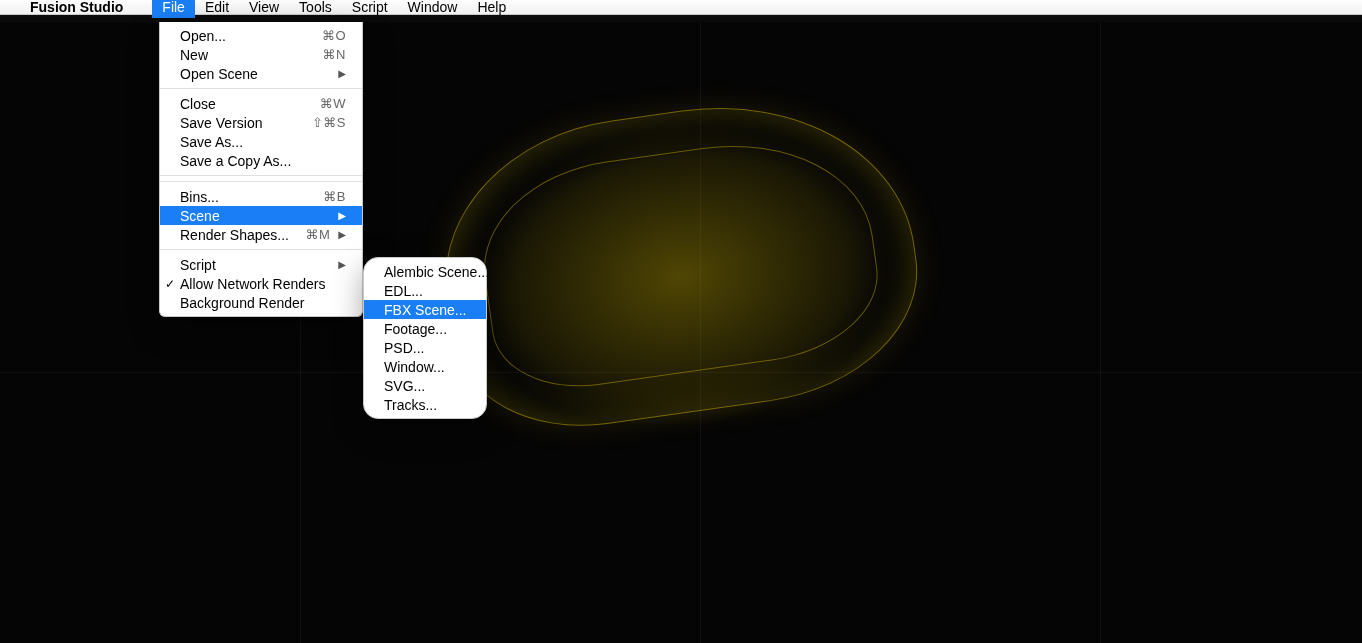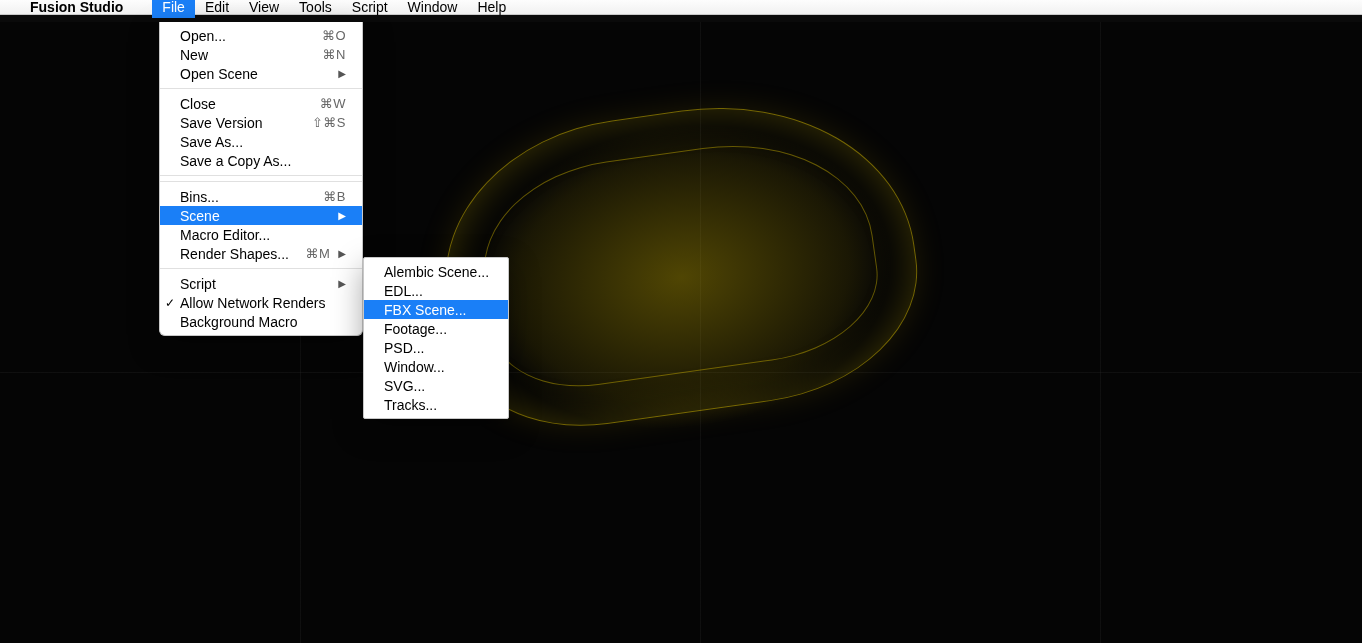--- a/index.html
+++ b/index.html
@@ -107,22 +107,22 @@
     }
     .dropdown.file-menu {
       top: 22px;
       left: 159px;
       width: 204px;
       border-top: none;
     }
     .dropdown.import-submenu {
       top: 257px;
       left: 363px;
-      width: 146px;
-      border-radius: 2px;
+      width: 124px;
+      border-radius: 15px;
     }
     .dd-row {
       display: flex;
       align-items: center;
       height: 19px;
       padding: 0 16px 0 20px;
       white-space: nowrap;
       cursor: default;
     }
     .dd-row.highlight {
@@ -202,40 +202,37 @@
 
   <div class="dd-row">
     <span class="dd-label">Bins...</span>
     <span class="dd-short">⌘B</span>
   </div>
   <div class="dd-row highlight">
     <span class="dd-label">Scene</span>
     <span class="dd-arrow">▶</span>
   </div>
   <div class="dd-row">
-    <span class="dd-label">Macro Editor...</span>
-  </div>
-  <div class="dd-row">
     <span class="dd-label">Render Shapes...</span>
     <span class="dd-short">⌘M</span>
     <span class="dd-arrow">▶</span>
   </div>
 
   <div class="dd-sep"></div>
 
   <div class="dd-row">
     <span class="dd-label">Script</span>
     <span class="dd-arrow">▶</span>
   </div>
   <div class="dd-row" style="position:relative;">
     <span class="dd-check">✓</span>
     <span class="dd-label">Allow Network Renders</span>
   </div>
   <div class="dd-row">
-    <span class="dd-label">Background Macro</span>
+    <span class="dd-label">Background Render</span>
   </div>
 </div>
 
 <div class="dropdown import-submenu">
   <div class="dd-row">
     <span class="dd-label">Alembic Scene...</span>
   </div>
   <div class="dd-row">
     <span class="dd-label">EDL...</span>
   </div>

